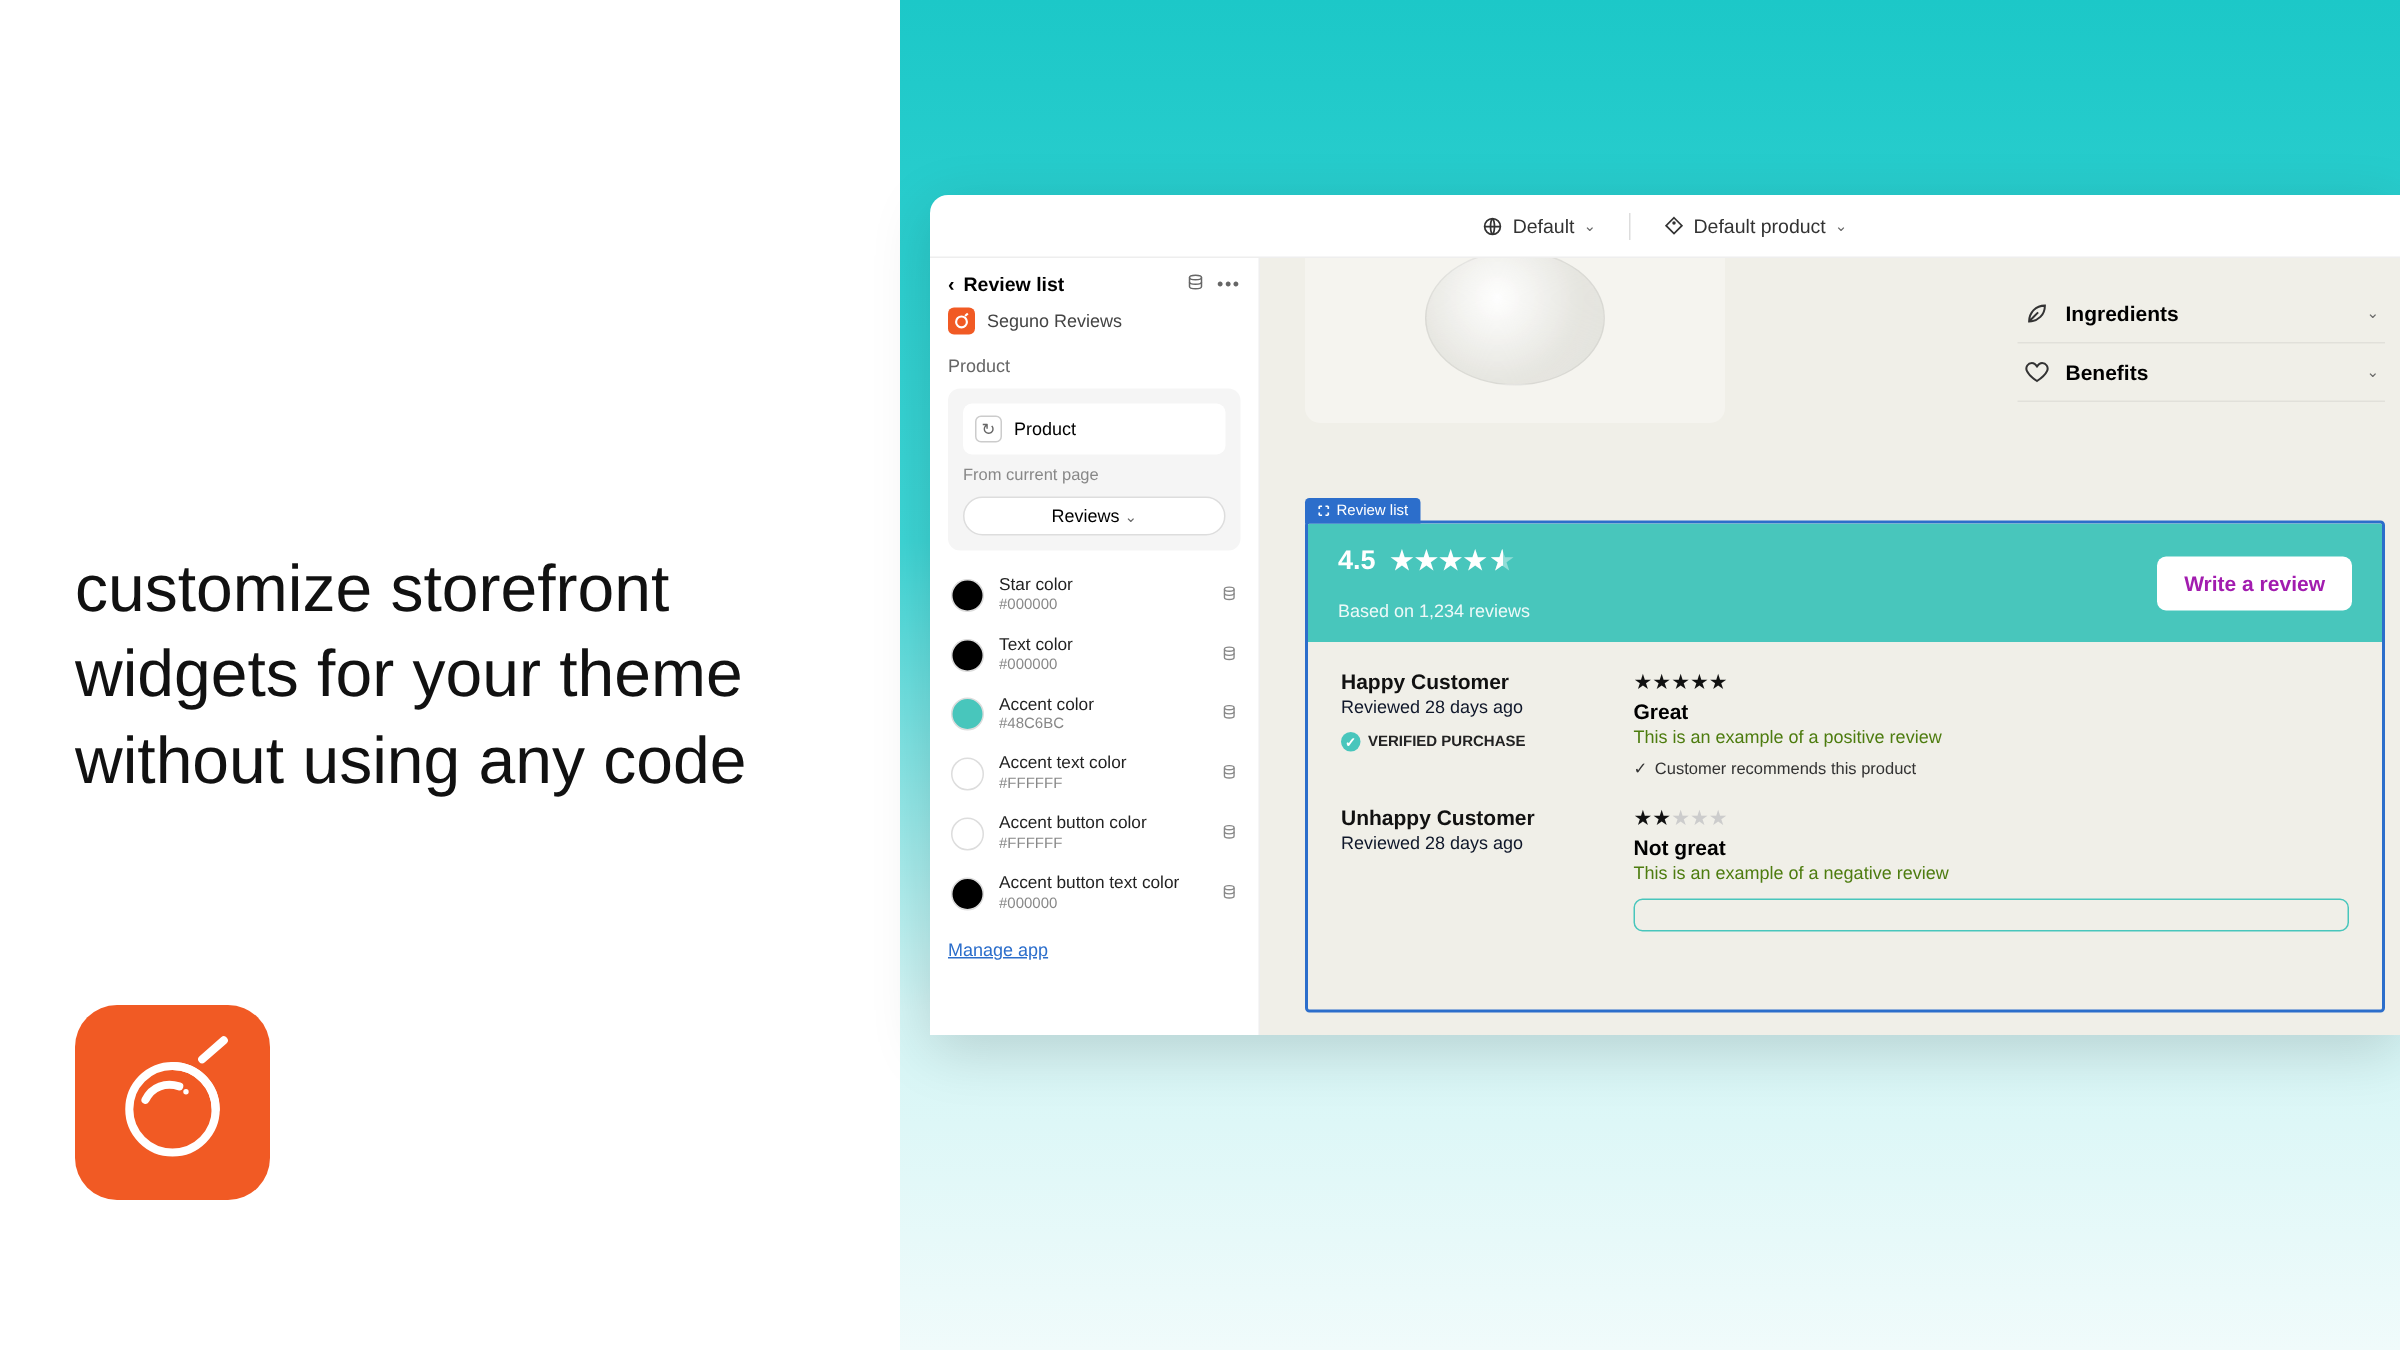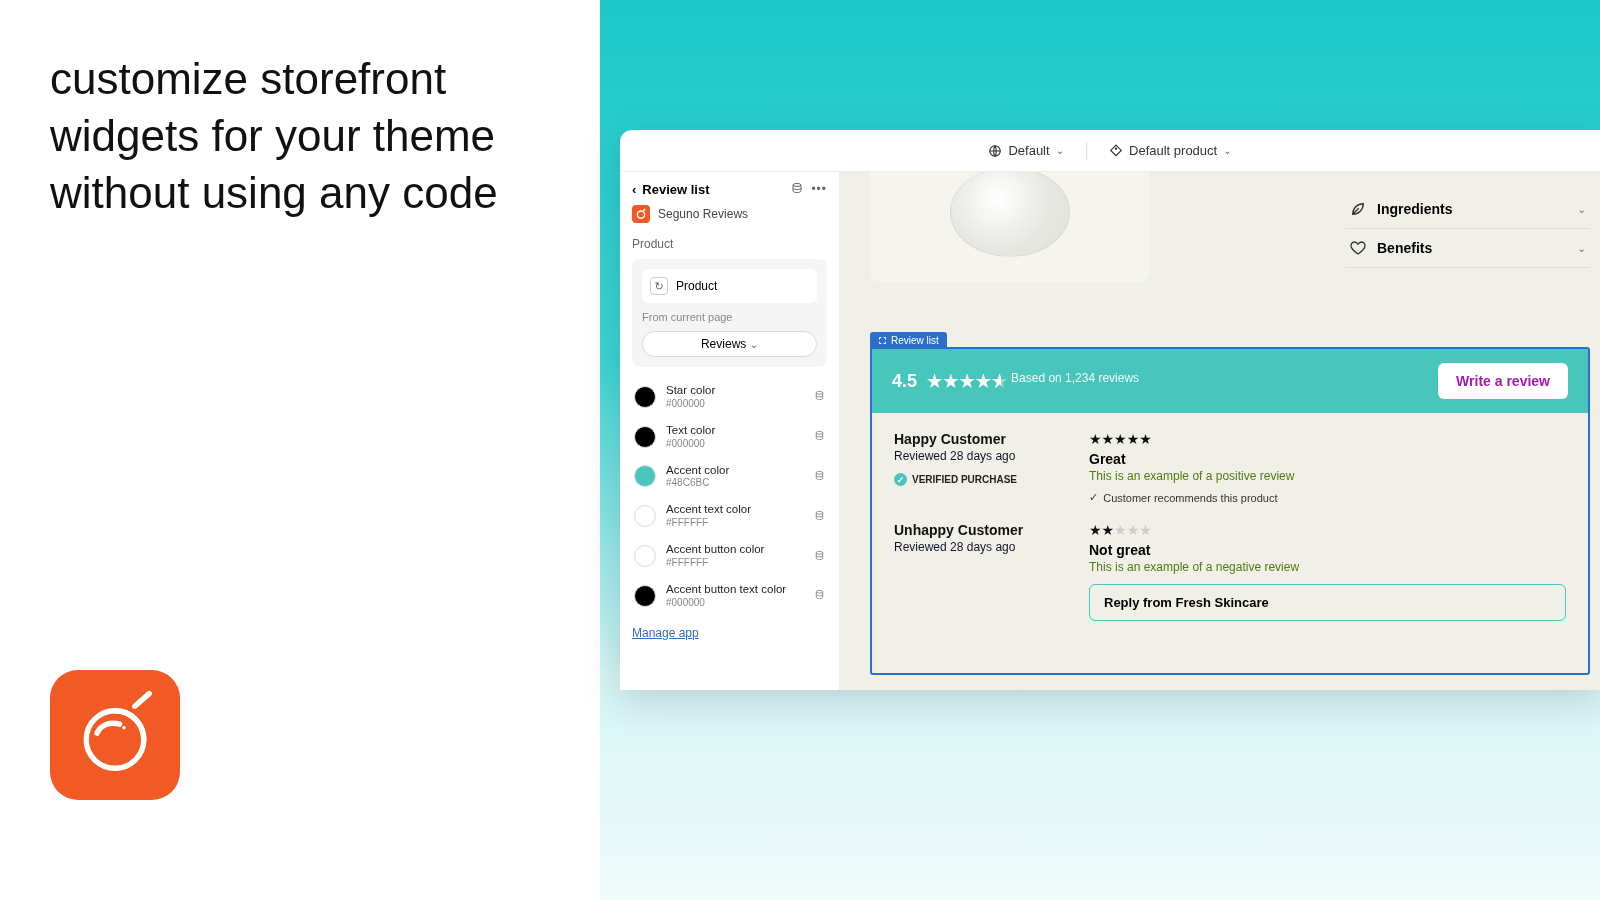--- a/index.html
+++ b/index.html
@@ -1,18 +1,18 @@
 <!DOCTYPE html>
 <html><head>
 <meta charset="utf-8">
 <style>
 * { box-sizing: border-box; margin: 0; padding: 0; }
 body { font-family: -apple-system, BlinkMacSystemFont, "Segoe UI", sans-serif; width: 1600px; height: 900px; overflow: hidden; background: #fff; position: relative; }
 
-.left-panel { position: absolute; left: 0; top: 0; width: 600px; height: 900px; background: #fff; padding: 50px; display: flex; flex-direction: column; justify-content: flex-start; }
+.left-panel { position: absolute; left: 0; top: 0; width: 600px; height: 900px; background: #fff; padding: 50px; display: flex; flex-direction: column; justify-content: center; }
 .headline { font-size: 44px; font-weight: 500; color: #111; line-height: 1.3; }
 .brand-logo { position: absolute; left: 50px; bottom: 100px; width: 130px; height: 130px; background: #f15a24; border-radius: 28px; display: flex; align-items: center; justify-content: center; }
 
 .right-panel { position: absolute; left: 600px; top: 0; width: 1000px; height: 900px; background: linear-gradient(180deg, #1cc8c8 0%, #3dd5d5 40%, #d4f5f5 75%, #f0fbfb 100%); }
 
 .app-window { position: absolute; left: 20px; top: 130px; width: 980px; height: 560px; background: #fff; border-radius: 12px 0 0 0; box-shadow: 0 10px 40px rgba(0,0,0,0.15); overflow: hidden; display: flex; flex-direction: column; }
 
 .top-bar { height: 42px; border-bottom: 1px solid #eee; display: flex; align-items: center; justify-content: center; gap: 14px; font-size: 13px; color: #333; }
 .top-sel { display: flex; align-items: center; gap: 6px; padding: 4px 8px; border-radius: 6px; cursor: pointer; }
 .divider { width: 1px; height: 18px; background: #ddd; }
@@ -50,21 +50,21 @@
 
 .accordion { position: absolute; right: 10px; top: 18px; width: 245px; }
 .acc-row { display: flex; align-items: center; justify-content: space-between; padding: 10px 4px; border-bottom: 1px solid rgba(0,0,0,0.06); }
 .acc-left { display: flex; align-items: center; gap: 10px; font-weight: 600; font-size: 14px; }
 .acc-icon { width: 18px; height: 18px; color: #333; }
 
 .widget-tag { position: absolute; left: 30px; top: 160px; background: #2c6ecb; color: #fff; font-size: 10px; padding: 3px 8px; border-radius: 3px 3px 0 0; display: flex; align-items: center; gap: 4px; z-index: 2; }
 
 .widget { position: absolute; left: 30px; top: 175px; right: 10px; bottom: 15px; border: 2px solid #2c6ecb; border-radius: 3px; background: #f0efe8; overflow: hidden; }
 .widget-header { background: #48c6bc; color: #fff; padding: 14px 20px; display: flex; align-items: center; justify-content: space-between; }
-.rating-block { display: flex; flex-direction: row; gap: 2px; }
+.rating-block { display: flex; flex-direction: column; gap: 16px; text-align: right; }
 .rating-top { display: flex; align-items: center; gap: 10px; font-size: 18px; font-weight: 600; }
 .stars-head { display: flex; gap: 1px; font-size: 17px; color: #fff; }
 .based-on { font-size: 12px; color: #fff; opacity: 0.9; }
 .write-btn { background: #fff; color: #a21caf; font-weight: 600; border: none; border-radius: 6px; padding: 10px 18px; font-size: 14px; cursor: pointer; }
 
 .reviews { padding: 18px 22px; display: flex; flex-direction: column; gap: 18px; }
 .review { display: flex; gap: 40px; }
 .rev-left { width: 155px; }
 .rev-name { font-weight: 700; font-size: 14px; color: #111; }
 .rev-date { font-size: 12px; color: #0f172a; margin-top: 2px; }
@@ -333,21 +333,20 @@
             <div class="review">
               <div class="rev-left">
                 <div class="rev-name">Unhappy Customer</div>
                 <div class="rev-date">Reviewed 28 days ago</div>
               </div>
               <div class="rev-right">
                 <div class="rev-stars">★★<span class="empty">★★★</span></div>
                 <div class="rev-title">Not great</div>
                 <div class="rev-body">This is an example of a negative review</div>
                 <div class="reply-box">
-                  <div class="reply-from">Reply from Fresh Skincare</div>
                 </div>
               </div>
             </div>
           </div>
         </div>
       </div>
     </div>
   </div>
 </div>
 

